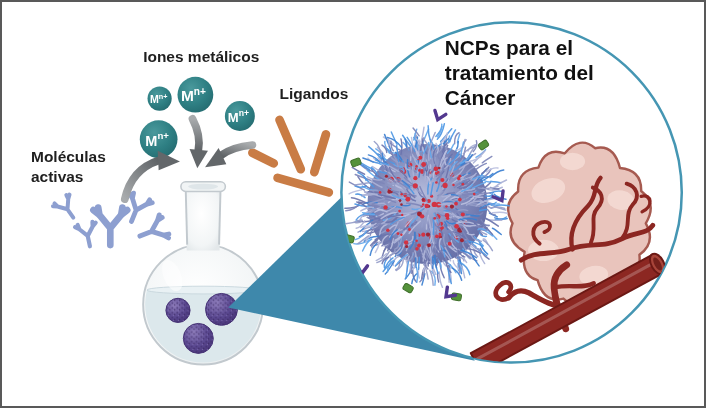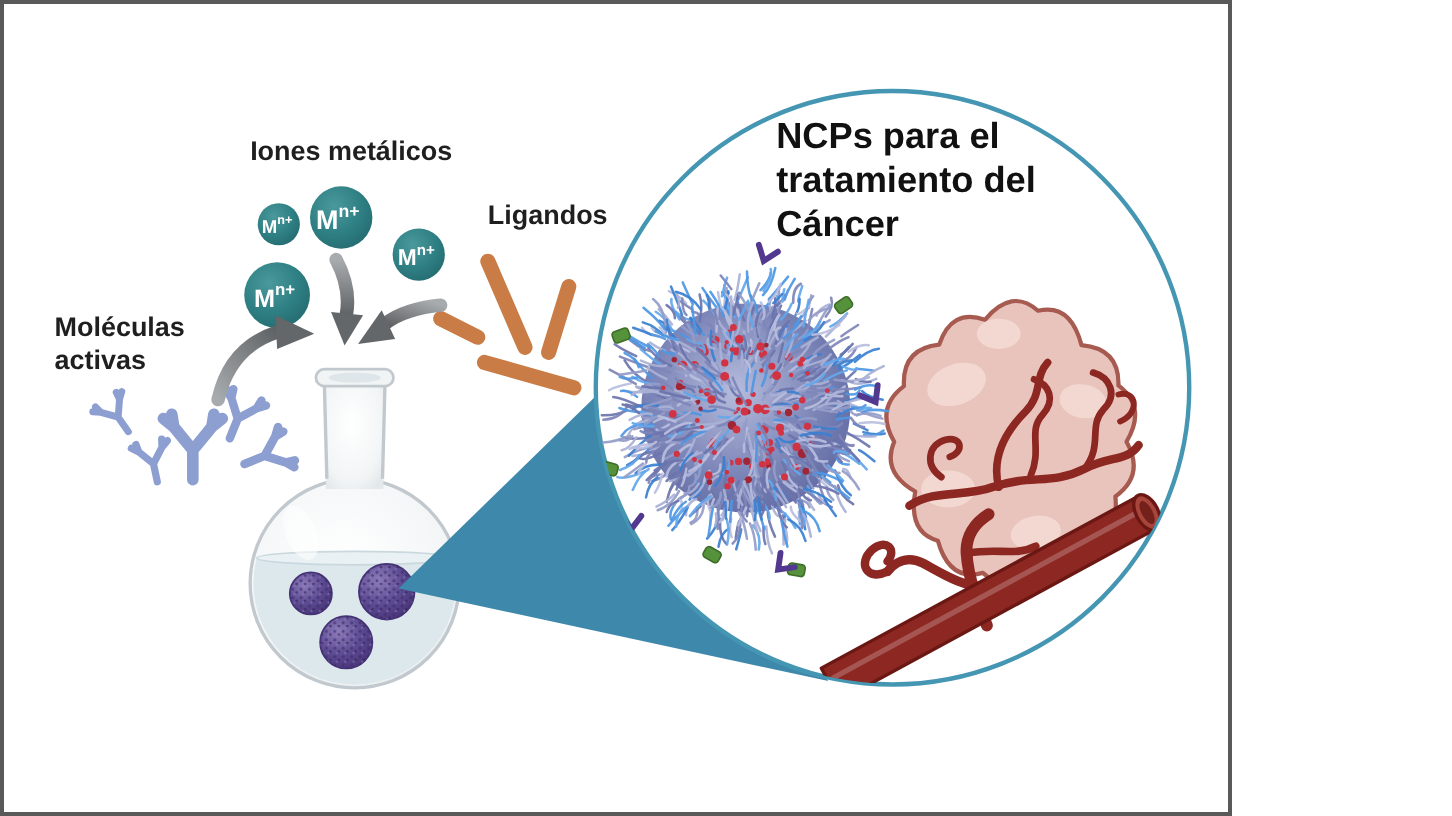--- a/index.html
+++ b/index.html
@@ -1,18 +1,18 @@
 <!DOCTYPE html>
 <html><head>
 <meta charset="utf-8">
 <style>
   html,body{margin:0;padding:0;background:#ffffff;}
   #frame{
     position:relative;
-    width:616px;height:408px;
+    width:706px;height:408px;
     box-sizing:border-box;
     border:2px solid #595959;
     background:#ffffff;
     overflow:hidden;
     font-family:"Liberation Sans", sans-serif;
   }
   #scene{position:absolute;left:0;top:0;width:100%;height:100%;}
   text{font-family:"Liberation Sans", sans-serif;}
   .lbl{font-weight:bold;fill:#1f1f1f;font-size:16px;}
   .title{font-weight:bold;fill:#111111;font-size:21.5px;}

